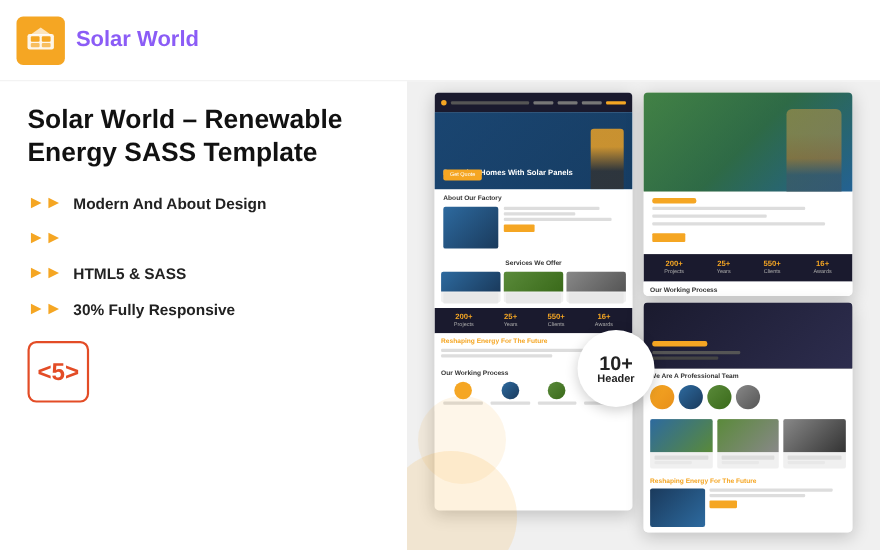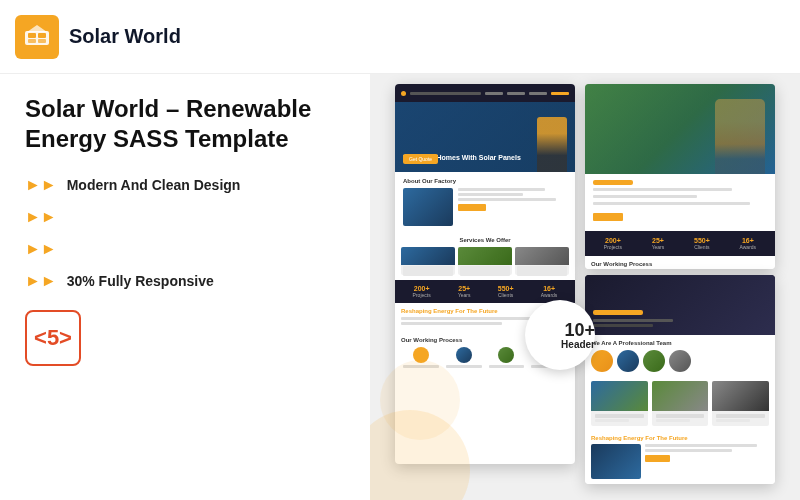--- a/index.html
+++ b/index.html
@@ -34,21 +34,21 @@
       align-items: center;
       justify-content: center;
     }
     .logo-icon svg {
       width: 28px;
       height: 28px;
     }
     .logo-text {
       font-size: 20px;
       font-weight: 700;
-      color: #0f172a;
+      color: #8b5cf6;
     }
 
     
     .main {
       display: flex;
       height: calc(500px - 74px);
     }
 
     
     .left-panel {
@@ -162,21 +162,21 @@
     .pages-badge {
       position: absolute;
       right: 205px;
       bottom: 130px;
       width: 70px;
       height: 70px;
       background: #fff;
       border-radius: 50%;
       display: flex;
       flex-direction: column;
-      align-items: flex-end;
+      align-items: center;
       justify-content: center;
       box-shadow: 0 3px 12px rgba(0,0,0,0.2);
       z-index: 10;
     }
     .pages-count {
       font-size: 18px;
       font-weight: 900;
       color: #222;
       line-height: 1;
     }
@@ -499,27 +499,28 @@
 </header>
 
 <div class="main">
 
   <div class="left-panel">
     <h1 class="product-title">Solar World – Renewable Energy SASS Template</h1>
 
     <ul class="features">
       <li>
         <span class="arrow-icon">►►</span>
-        <span>Modern And Clean Design</span>
+        <span>Modern And About Design</span>
       </li>
       <li>
         <span class="arrow-icon">►►</span>
       </li>
       <li>
         <span class="arrow-icon">►►</span>
+        <span>HTML5 &amp; SASS</span>
       </li>
       <li>
         <span class="arrow-icon">►►</span>
         <span>30% Fully Responsive</span>
       </li>
     </ul>
 
     <div class="badge-row">
       <div class="badge badge-html">
         <span>&lt;5&gt;</span>

